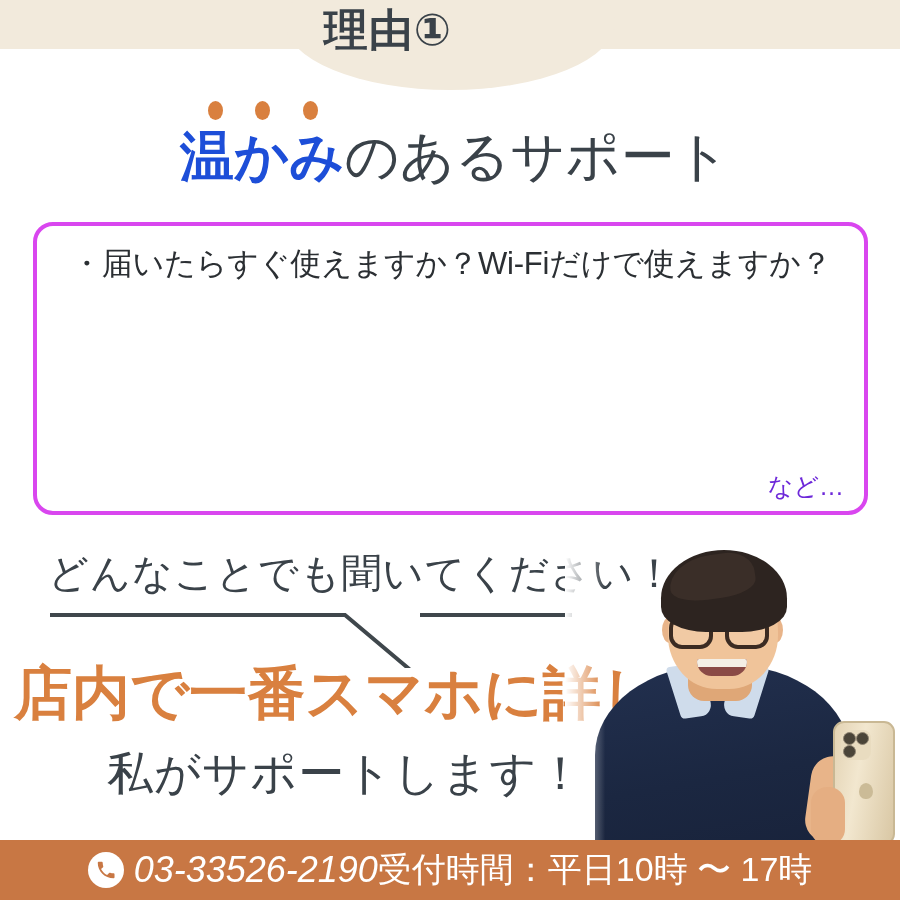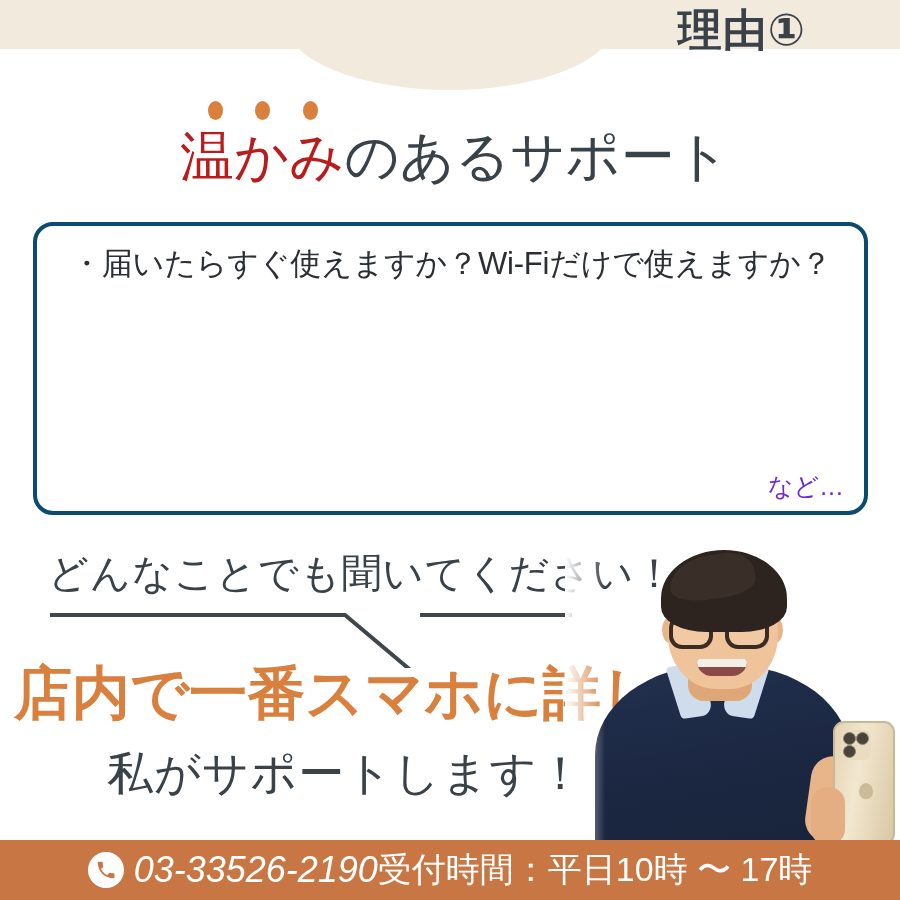--- a/index.html
+++ b/index.html
@@ -34,28 +34,27 @@
     width: 330px;
     height: 136px;
     background: #f2eadc;
     border-radius: 50% / 50%;
   }
   .header-title {
     position: absolute;
     left: 0;
     top: 8px;
     width: 776px;
-    text-align: right;
+    text-align: center;
     font-size: 44px;
     font-weight: bold;
     color: #3a4249;
     letter-spacing: 1px;
     line-height: 1;
     white-space: nowrap;
-    padding-left: 30px;
   }
 
   
   .dots {
     position: absolute;
     left: 208px;
     top: 101px;
     width: 120px;
     height: 22px;
   }
@@ -76,33 +75,33 @@
     position: absolute;
     left: 180px;
     top: 126px;
     font-size: 54px;
     line-height: 1.12;
     color: #3a4249;
     white-space: nowrap;
     font-weight: 500;
   }
   .headline .accent {
-    color: #b91c1c;
-    font-weight: normal;
+    color: #1d4ed8;
+    font-weight: bold;
   }
 
   
   .qbox {
     position: absolute;
     left: 33px;
     top: 222px;
     width: 835px;
     height: 293px;
     box-sizing: border-box;
-    border: 4px solid #0c4a6e;
+    border: 4px solid #d946ef;
     border-radius: 20px;
     background: #ffffff;
   }
   .qlist {
     position: absolute;
     left: 34px;
     top: 22px;
     right: 14px;
   }
   .qitem {

